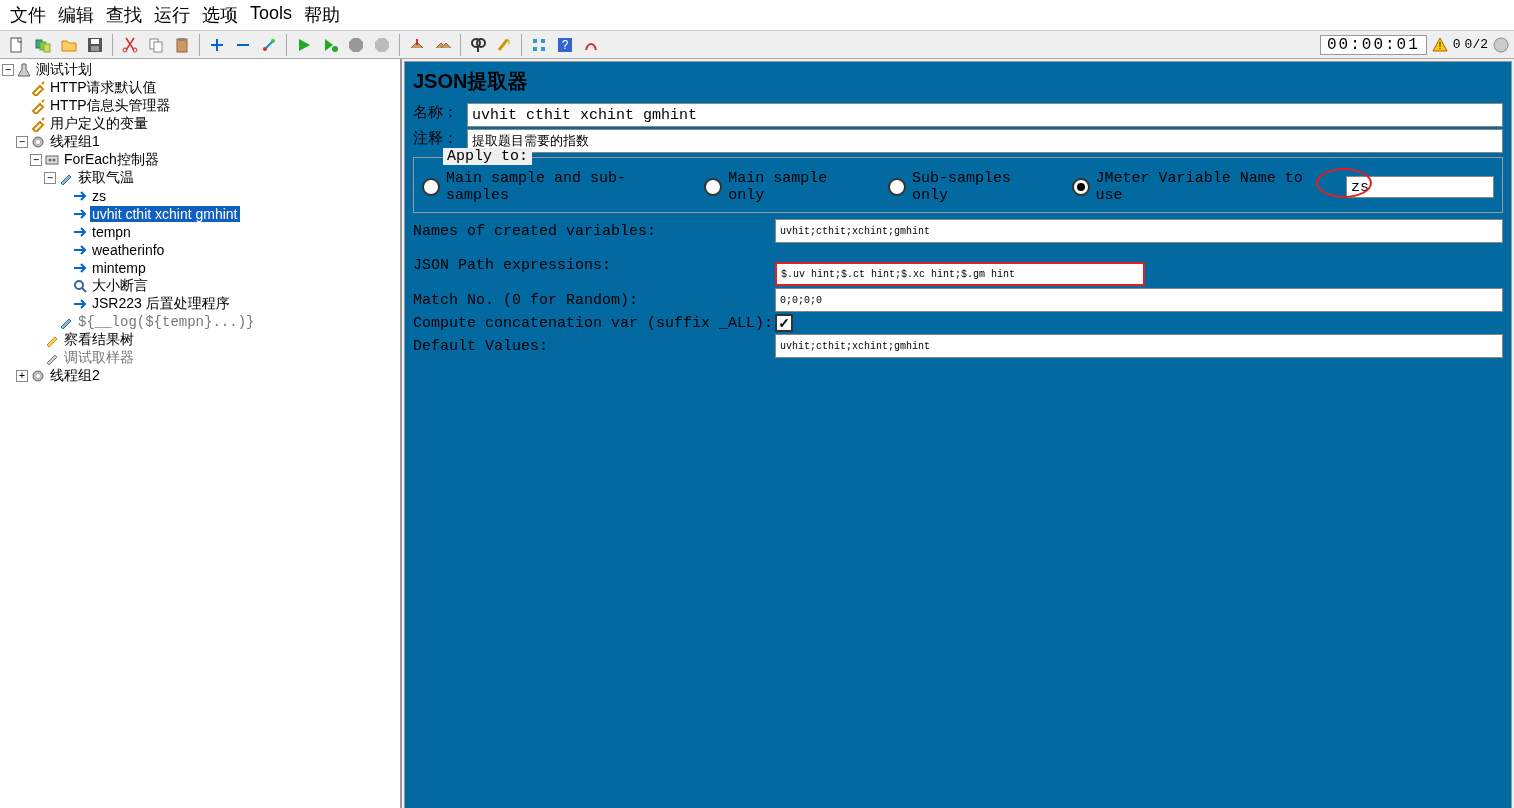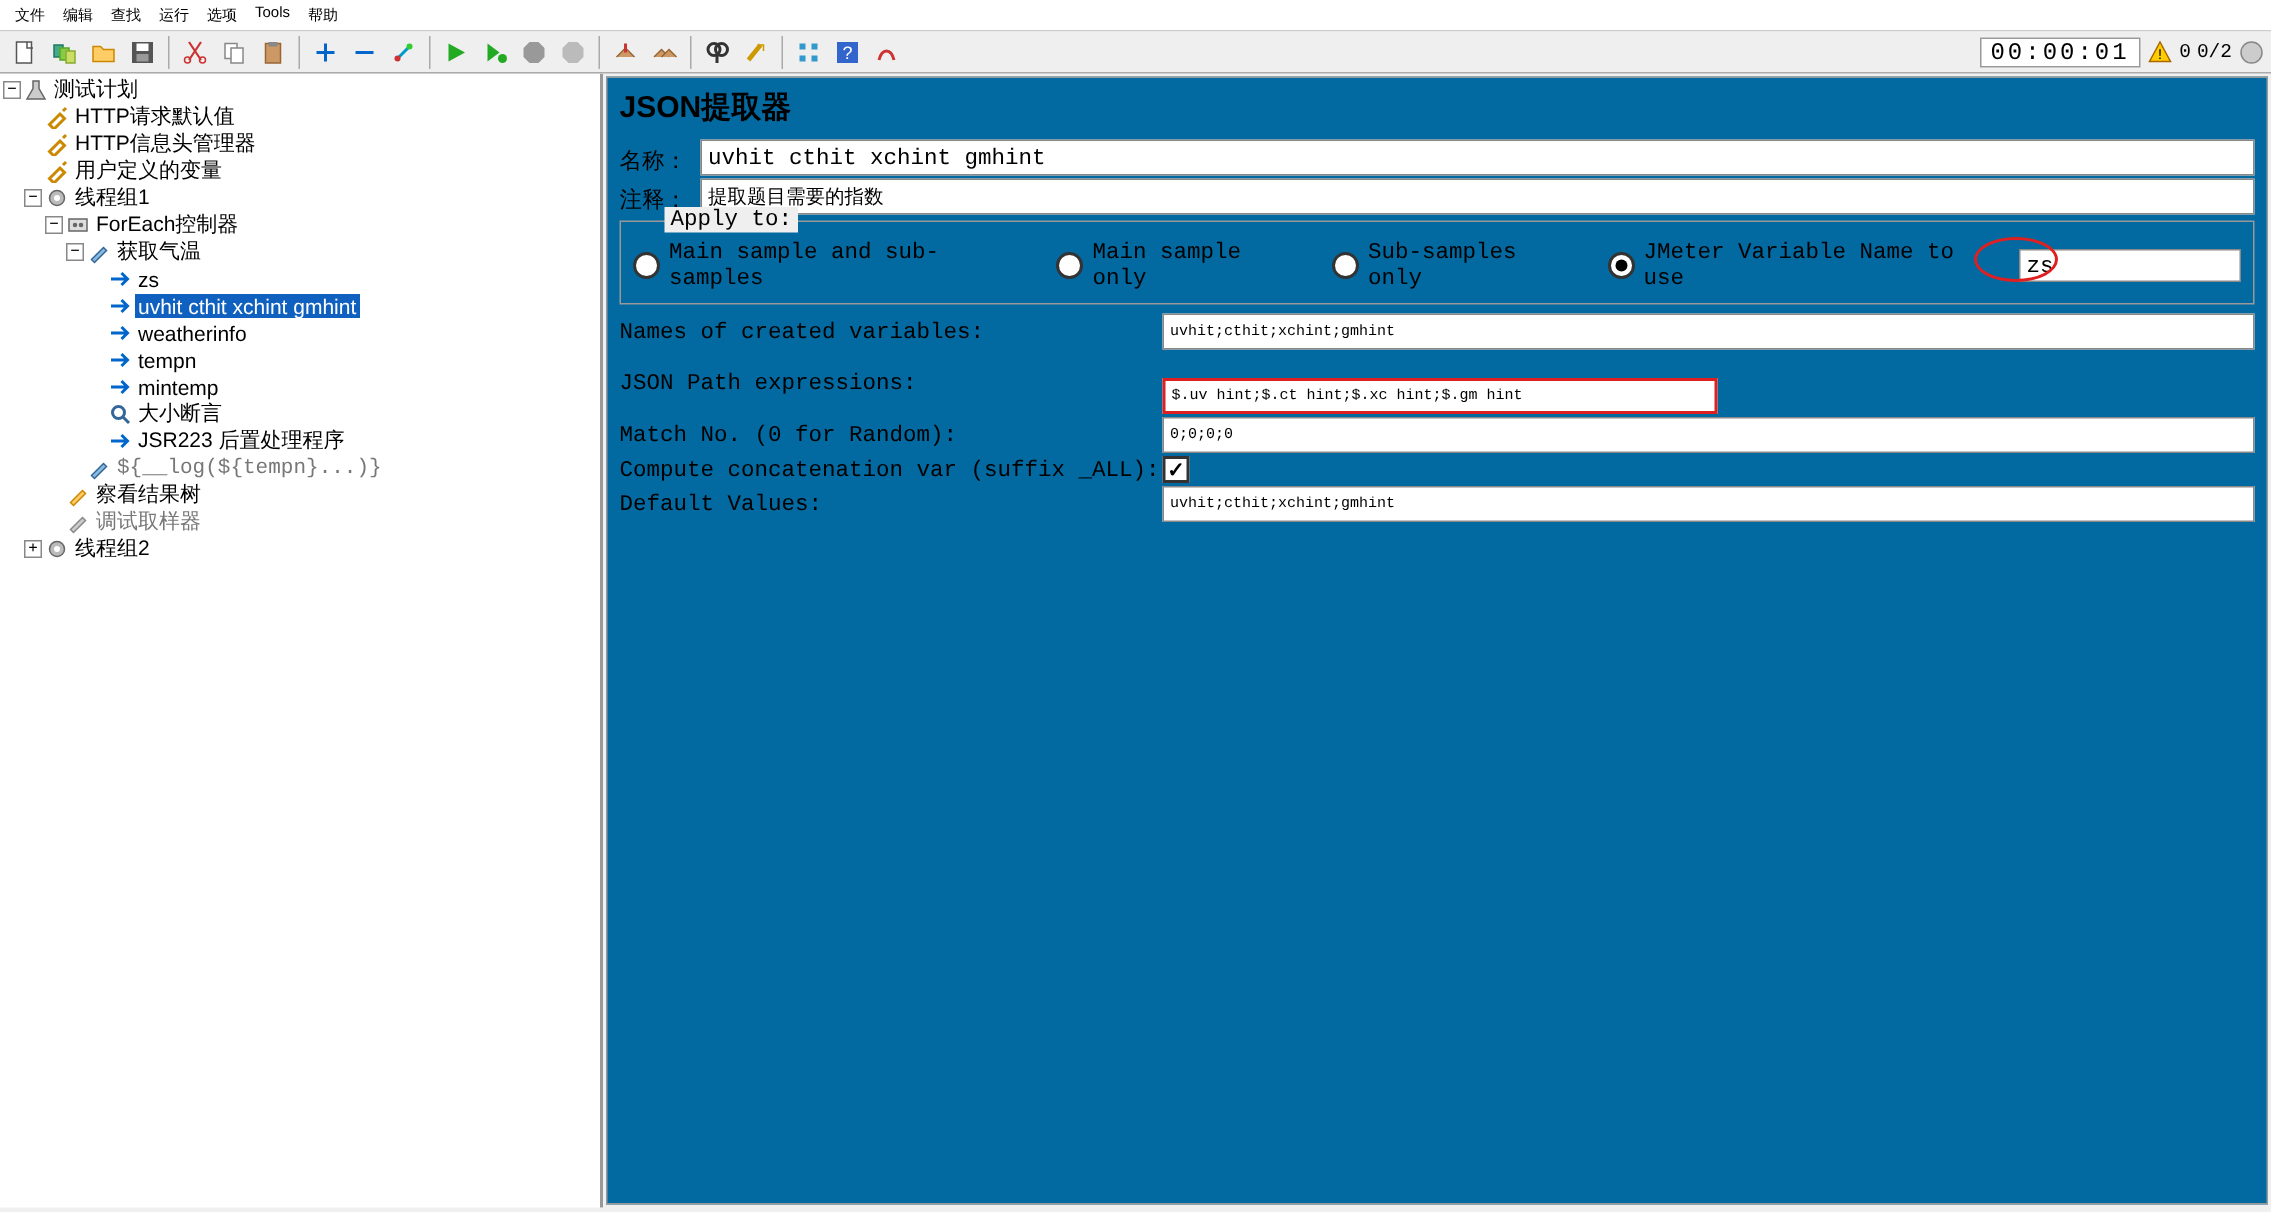--- a/index.html
+++ b/index.html
@@ -9,21 +9,21 @@
   background: #f0f0f0;
   width: 1514px;
   height: 808px;
   overflow: hidden;
 }
 .menu-bar {
   background: #fff;
   padding: 2px 6px;
   display: flex;
   gap: 4px;
-  font-size: 10px;
+  font-size: 18px;
   border-bottom: 1px solid #ccc;
 }
 .menu-item { padding: 1px 4px; cursor: default; }
 .toolbar {
   background: #efefef;
   padding: 2px 4px;
   display: flex;
   align-items: center;
   border-bottom: 1px solid #aaa;
   position: relative;
@@ -80,21 +80,21 @@
 .tree-label.dim { color: #777; }
 .content-panel {
   flex: 1;
   background: #0369a1;
   border: 1px solid #999;
   margin: 2px;
   padding: 4px 8px 8px 8px;
   overflow: auto;
 }
 .panel-title { font-size: 20px; font-weight: bold; padding: 2px 0 6px 0; }
-.field-row { display: flex; align-items: flex-end; margin: 2px 0; }
+.field-row { display: flex; align-items: flex-start; margin: 2px 0; }
 .field-label {
   width: 54px;
   font-size: 15px;
   padding-right: 2px;
 }
 .field-input {
   flex: 1;
   border: 1px solid #888;
   background: #fff;
   padding: 2px 4px;
@@ -430,34 +430,34 @@
       <span class="tree-spacer"></span>
         <span class="tree-spacer"></span>
         <span class="tree-spacer"></span>
         <span class="tree-spacer"></span>
         <span class="tree-spacer"></span>
       <span class="tree-ico">
           <svg viewBox="0 0 16 16">
             <path d="M2 8h10M9 4l4 4-4 4" fill="none" stroke="#06c" stroke-width="2"></path>
           </svg>
         </span>
+      <span class="tree-label">tempn</span>
+    </div>
+    <div class="tree-node">
+      <span class="tree-spacer"></span>
+        <span class="tree-spacer"></span>
+        <span class="tree-spacer"></span>
+        <span class="tree-spacer"></span>
+        <span class="tree-spacer"></span>
+      <span class="tree-ico">
+          <svg viewBox="0 0 16 16">
+            <path d="M2 8h10M9 4l4 4-4 4" fill="none" stroke="#06c" stroke-width="2"></path>
+          </svg>
+        </span>
       <span class="tree-label">weatherinfo</span>
-    </div>
-    <div class="tree-node">
-      <span class="tree-spacer"></span>
-        <span class="tree-spacer"></span>
-        <span class="tree-spacer"></span>
-        <span class="tree-spacer"></span>
-        <span class="tree-spacer"></span>
-      <span class="tree-ico">
-          <svg viewBox="0 0 16 16">
-            <path d="M2 8h10M9 4l4 4-4 4" fill="none" stroke="#06c" stroke-width="2"></path>
-          </svg>
-        </span>
-      <span class="tree-label">tempn</span>
     </div>
     <div class="tree-node">
       <span class="tree-spacer"></span>
         <span class="tree-spacer"></span>
         <span class="tree-spacer"></span>
         <span class="tree-spacer"></span>
         <span class="tree-spacer"></span>
       <span class="tree-ico">
           <svg viewBox="0 0 16 16">
             <path d="M2 8h10M9 4l4 4-4 4" fill="none" stroke="#06c" stroke-width="2"></path>

